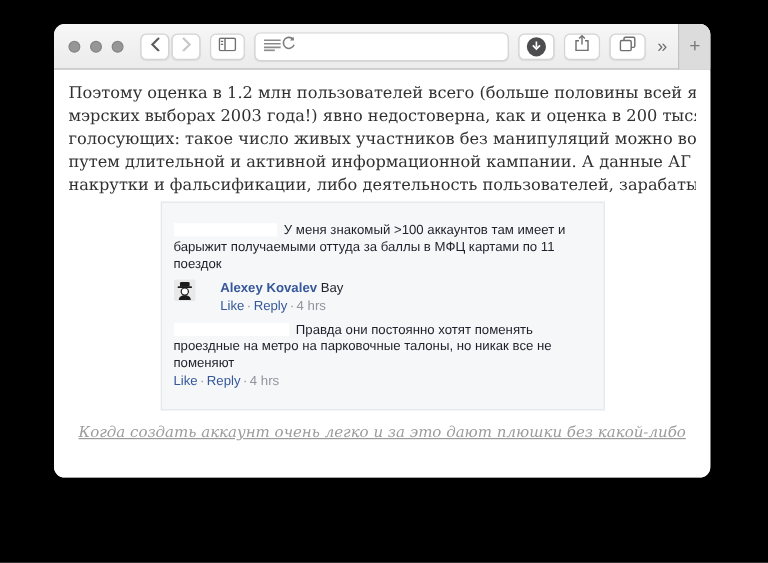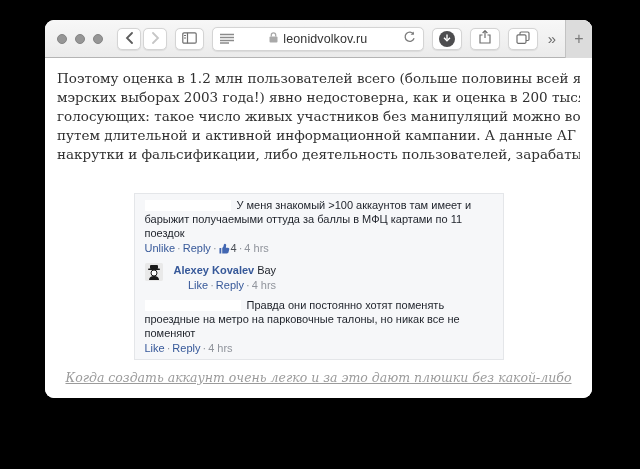--- a/index.html
+++ b/index.html
@@ -65,35 +65,35 @@
     position:absolute; top:39px; left:0; right:0; bottom:0;
     background:#fff; padding:10px 12px 0 12px;
   }
   .article-paragraph {
     font-family:"DejaVu Serif","Liberation Serif",serif;
     font-size:13.5px; line-height:19px; color:#303030;
   }
   .article-paragraph .p-line { white-space:nowrap; overflow:hidden; }
   
   .fb-shot {
-    width:370px; margin:29px auto 0 auto;
+    width:370px; margin:4px auto 0 auto;
     background:#f6f7f9; border:1px solid #e4e6e9;
-    padding:4px 10px; font-size:11px; line-height:14px; color:#1d2129;
+    padding:16px 10px; font-size:11px; line-height:14px; color:#1d2129;
   }
   .fb-comment { margin-bottom:6px; }
   .fb-comment:last-child { margin-bottom:0; }
   .redact { display:inline-block; background:#fff; height:11px; vertical-align:-2px; margin-right:6px; }
   .redact-1 { width:86px; }
   .redact-3 { width:96px; }
   .fb-actions { color:#365899; margin-top:1px; }
   .fb-actions .sep { color:#90949c; padding:0 2px; }
   .fb-actions .time { color:#90949c; }
   .fb-actions .count { color:#4b4f56; }
   .fb-link { cursor:default; }
-  .fb-row { display:flex; gap:11px;text-align:right; }
+  .fb-row { display:flex; gap:21px; }
   .fb-avatar {
     width:18px; height:18px; border-radius:2px; background:#ececec;
     flex:0 0 18px; overflow:hidden;
   }
   .fb-name { color:#365899; font-weight:bold; }
   .like-thumb { vertical-align:-2px; margin-right:1px; }
   
   .caption {
     margin-top:9px; text-align:center;
     font-family:"DejaVu Serif","Liberation Serif",serif;
@@ -142,29 +142,20 @@
 
     <div class="url-field">
       <span>
         <svg width="14" height="11" viewBox="0 0 14 11">
           <line x1="0" y1="1.5" x2="14" y2="1.5" stroke="#8b8b8b" stroke-width="1.3"></line>
           <line x1="0" y1="4.5" x2="14" y2="4.5" stroke="#8b8b8b" stroke-width="1.3"></line>
           <line x1="0" y1="7.5" x2="14" y2="7.5" stroke="#8b8b8b" stroke-width="1.3"></line>
           <line x1="0" y1="10" x2="9" y2="10" stroke="#8b8b8b" stroke-width="1.3"></line>
         </svg>
       </span>
-      <div class="url-center">
-        <span>
-          <svg width="9" height="11" viewBox="0 0 9 11">
-            <rect x="0.5" y="4.5" width="8" height="6" rx="1" fill="#a9a9a9"></rect>
-            <path d="M2.3 4.5 V3 a2.2 2.2 0 0 1 4.4 0 V4.5" fill="none" stroke="#a9a9a9" stroke-width="1.3"></path>
-          </svg>
-        </span>
-        <span>leonidvolkov.ru</span>
-      </div>
       <span>
         <svg width="13" height="13" viewBox="0 0 13 13">
           <path d="M10.6 3.2 A4.6 4.6 0 1 0 11.1 7.3" fill="none" stroke="#7d7d7d" stroke-width="1.3"></path>
           <path d="M10.8 0.6 L10.8 3.8 L7.6 3.8 Z" fill="#7d7d7d"></path>
         </svg>
       </span>
     </div>
 
     <div class="tb-btn btn-dl">
       <span class="dl-circle">
@@ -210,25 +201,20 @@
       <div class="p-line">мэрских выборах 2003 года!) явно недостоверна, как и оценка в 200 тысяч</div>
       <div class="p-line">голосующих: такое число живых участников без манипуляций можно вовлечь только</div>
       <div class="p-line">путем длительной и активной информационной кампании. А данные АГ — это либо</div>
       <div class="p-line">накрутки и фальсификации, либо деятельность пользователей, зарабатывающих</div>
     </div>
 
     <div class="fb-shot">
 
       <div class="fb-comment">
         <span class="redact redact-1"></span><span>У меня знакомый &gt;100 аккаунтов там имеет и барыжит получаемыми оттуда за баллы в МФЦ картами по 11 поездок</span>
-        <div class="fb-actions">
-          <span class="fb-link">Unlike</span><span class="sep">·</span><span class="fb-link">Reply</span><span class="sep">·</span><span class="like-thumb"><svg width="11" height="11" viewBox="0 0 12 12">
-                <path d="M0.5 5.5 h2 v6 h-2 z M3.5 11.5 h5.2 c0.8 0 1.5-0.55 1.65-1.3 l0.9-3.4 c0.2-0.9-0.5-1.7-1.4-1.7 H7.5 l0.35-2.5 C8 1.6 7.3 0.8 6.5 0.8 c-0.55 0-1 0.35-1.15 0.9 L4.6 4.3 3.5 5.5 z" fill="#4267b2"></path>
-              </svg></span><span class="count">4</span><span class="sep">·</span><span class="time">4 hrs</span>
-        </div>
       </div>
 
       <div class="fb-comment fb-row">
         <span class="fb-avatar">
           <svg width="18" height="18" viewBox="0 0 18 18">
             <rect width="18" height="18" fill="#e9e9e9"></rect>
             <rect x="5" y="2" width="8" height="4" rx="1" fill="#1b1b1b"></rect>
             <rect x="3" y="5.5" width="12" height="1.6" rx="0.8" fill="#1b1b1b"></rect>
             <circle cx="9" cy="10" r="3" fill="#fff" stroke="#1b1b1b" stroke-width="1"></circle>
             <path d="M4 17 c0-2.8 2.2-4 5-4 s5 1.2 5 4 z" fill="#1b1b1b"></path>

